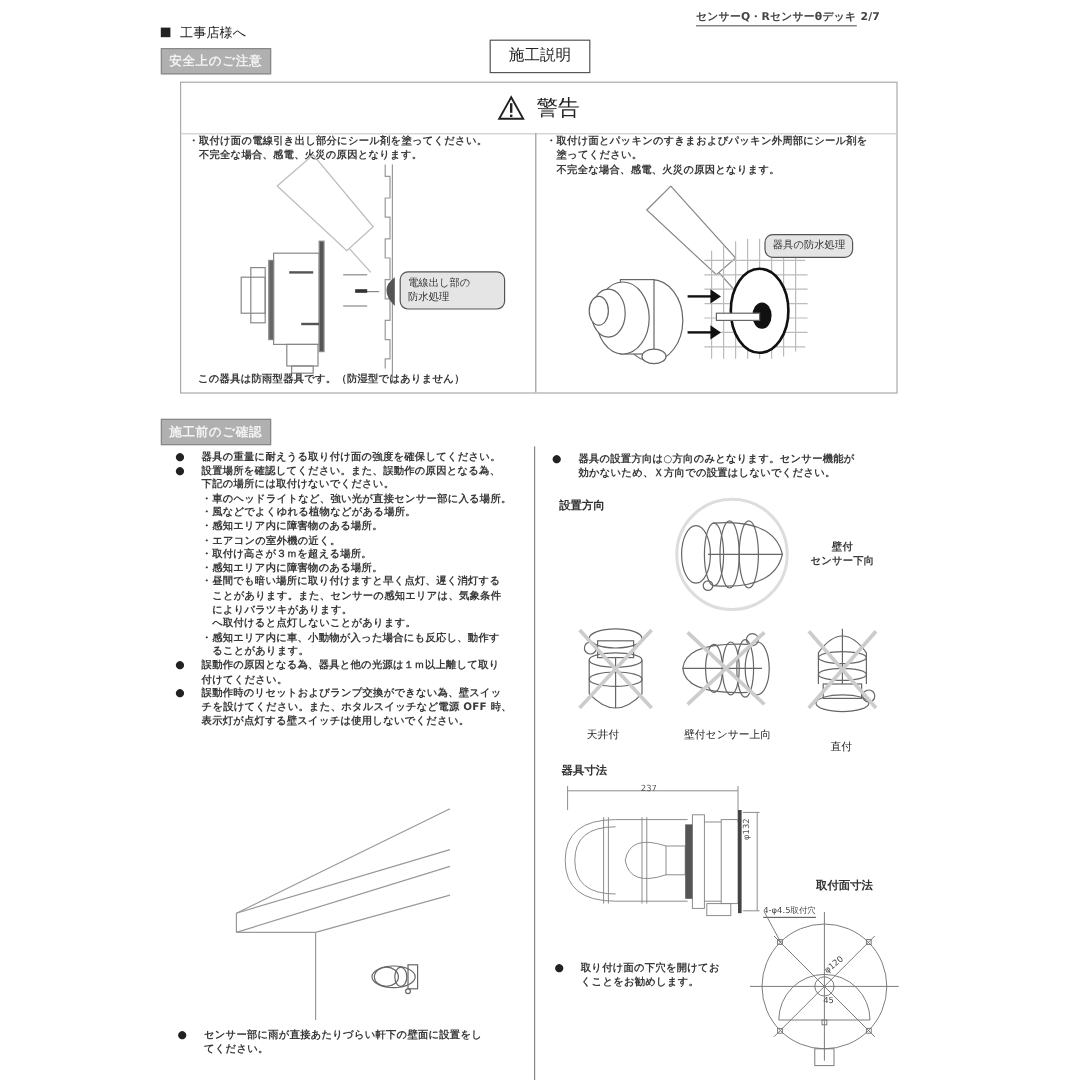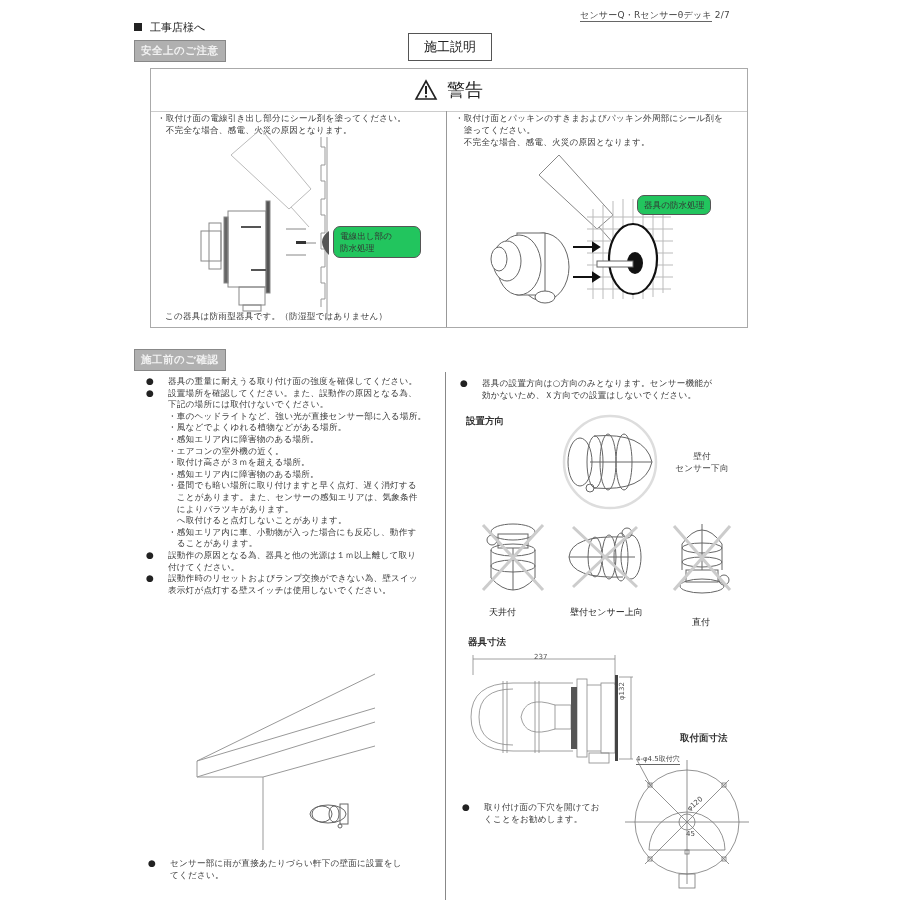--- a/index.html
+++ b/index.html
@@ -1,28 +1,28 @@
 <!DOCTYPE html>
 <html><head>
 <meta charset="utf-8">
 <style>
   html,body{margin:0;padding:0;background:#fff;}
   body{width:900px;height:900px;position:relative;overflow:hidden;font-family:"DejaVu Sans","Liberation Sans",sans-serif;color:#333;}
   .abs{position:absolute;}
-  .t{font-size:8.6px;line-height:11.6px;color:#3a3a3a;white-space:nowrap;letter-spacing:0.2px;}
+  .t{font-size:8.6px;line-height:11.6px;color:#3a3a3a;white-space:nowrap;letter-spacing:0.2px;font-weight:bold;}
   .hdr-right{left:580px;top:10px;font-size:9px;color:#444;}
   .hdr-right .ul{border-bottom:1px solid #666;padding-bottom:1px;}
   .hdr-left{left:134px;top:20px;font-size:11px;color:#222;}
   .hdr-left .sq{display:inline-block;width:8px;height:8px;background:#222;margin-right:8px;vertical-align:0px;}
   .tag{background:#b0b0b0;color:#f2f2f2;font-size:10.5px;font-weight:bold;padding:3px 6px;border:1px solid #888;letter-spacing:0.5px;}
   .title-box{left:408px;top:33px;width:82px;height:26px;border:1px solid #555;font-size:13px;line-height:26px;text-align:center;color:#222;background:#fff;}
   .warn-box{left:150px;top:68px;width:596px;height:258px;border:1px solid #aaa;}
   .warn-head{left:0;top:0;width:596px;height:42px;border-bottom:1px solid #ccc;display:flex;align-items:center;justify-content:center;gap:10px;font-size:18px;color:#222;}
   .warn-div{left:295px;top:42px;width:1px;height:216px;background:#999;}
-  .callout{border:1px solid #555;border-radius:7px;background:#22c55e;font-size:8.6px;line-height:12px;color:#333;padding:3px 6px;}
+  .callout{border:1px solid #555;border-radius:7px;background:#e5e5e5;font-size:8.6px;line-height:12px;color:#333;padding:3px 6px;}
   .bullet{font-size:9px;color:#222;}
   .vline{background:#888;width:1px;}
   .cap{font-size:9px;color:#222;}
   .sec{font-size:9.5px;font-weight:bold;color:#333;}
   svg{position:absolute;overflow:visible;}
 </style>
 </head>
 <body>
 
 <div class="abs hdr-right t">
@@ -143,20 +143,21 @@
     <div class="t" style="position: relative; padding-left: 22px;"><span>・感知エリア内に障害物のある場所。</span></div>
     <div class="t" style="position: relative; padding-left: 22px;"><span>・昼間でも暗い場所に取り付けますと早く点灯、遅く消灯する</span></div>
     <div class="t" style="position: relative; padding-left: 22px;"><span>　ことがあります。また、センサーの感知エリアは、気象条件</span></div>
     <div class="t" style="position: relative; padding-left: 22px;"><span>　によりバラツキがあります。</span></div>
     <div class="t" style="position: relative; padding-left: 22px;"><span>　へ取付けると点灯しないことがあります。</span></div>
     <div class="t" style="position: relative; padding-left: 22px;"><span>・感知エリア内に車、小動物が入った場合にも反応し、動作す</span></div>
     <div class="t" style="position: relative; padding-left: 22px;"><span>　ることがあります。</span></div>
     <div class="t" style="position: relative; padding-left: 22px;"><span class="bullet" style="position: absolute; left: 0px;">●</span><span>誤動作の原因となる為、器具と他の光源は１ｍ以上離して取り</span></div>
     <div class="t" style="position: relative; padding-left: 22px;"><span>付けてください。</span></div>
     <div class="t" style="position: relative; padding-left: 22px;"><span class="bullet" style="position: absolute; left: 0px;">●</span><span>誤動作時のリセットおよびランプ交換ができない為、壁スイッ</span></div>
+    <div class="t" style="position: relative; padding-left: 22px;"><span>チを設けてください。また、ホタルスイッチなど電源 OFF 時、</span></div>
     <div class="t" style="position: relative; padding-left: 22px;"><span>表示灯が点灯する壁スイッチは使用しないでください。</span></div>
   </div>
 
 <svg style="left:180px;top:660px;" width="270" height="190">
   <g stroke="#999" fill="none" stroke-width="1">
     <line x1="17" y1="101" x2="195" y2="14"></line>
     <line x1="17" y1="101" x2="195" y2="48"></line>
     <line x1="17" y1="117" x2="195" y2="62"></line>
     <line x1="83" y1="117" x2="195" y2="86"></line>
     <line x1="17" y1="101" x2="17" y2="117"></line>

